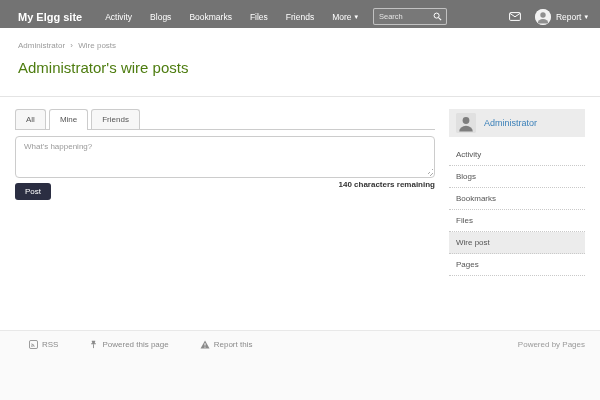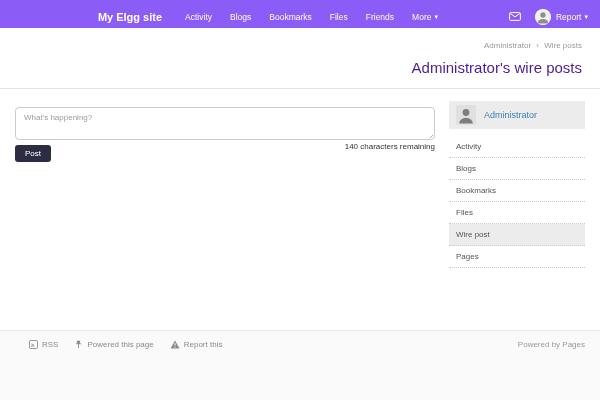--- a/index.html
+++ b/index.html
@@ -6,22 +6,22 @@
   html,body { margin:0; padding:0; }
   body {
     width:600px; height:400px; overflow:hidden;
     font-family:"Liberation Sans", sans-serif;
     background:#ffffff; color:#333;
     display:flex; flex-direction:column;
   }
 
   
   .topbar {
-    flex:0 0 28px; height:28px; background:#8b5cf6; color:#fff;
-    display:flex; align-items:center; padding:5px 12px 0 18px;justify-content:flex-end;
+    flex:0 0 28px; height:28px; background:#737373; color:#fff;
+    display:flex; align-items:center; padding:5px 12px 0 18px;
   }
   .brand { font-size:11px; font-weight:bold; margin-right:14px; white-space:nowrap; }
   .nav-item { font-size:8.5px; padding:0 9px; white-space:nowrap; cursor:pointer; display:flex; align-items:center; gap:3px; }
   .caret { font-size:7px; line-height:1; }
   .searchbox {
     margin-left:auto; width:74px; height:17px;
     border:1px solid rgba(255,255,255,.55); border-radius:2px;
     display:flex; align-items:center; padding:0 4px 0 5px; background:rgba(255,255,255,.04);
   }
   .searchbox input {
@@ -31,79 +31,79 @@
   .searchbox input::placeholder { color:rgba(255,255,255,.8); }
   .icon-btn { display:flex; align-items:center; }
   .envelope { margin-left:62px; }
   .avatar-top {
     margin-left:14px; width:16px; height:16px; border-radius:50%;
     background:#f1f1f1; overflow:hidden; flex-shrink:0;
   }
   .account-label { font-size:8.5px; margin-left:5px; display:flex; align-items:center; gap:3px; cursor:pointer; }
 
   
-  .page-header { padding:13px 18px 12px; border-bottom:1px solid #e4e4e4; background:#fff;text-align:right; }
+  .page-header { padding:13px 18px 20px; border-bottom:1px solid #e4e4e4; background:#fff; }
   .breadcrumb { font-size:8px; color:#9b9b9b; }
   .breadcrumb .sep { margin:0 3px; }
   .breadcrumb .crumb-link { cursor:pointer; }
-  h1.page-title { margin:9px 0 0; font-size:15px; font-weight:500; color:#4c1d95; }
+  h1.page-title { margin:9px 0 0; font-size:15px; font-weight:500; color:#4d7c0f; }
 
   
   .content { display:flex; padding:12px 15px 0; gap:14px; }
   .main-col { flex:1; min-width:0; }
 
   .tabs { display:flex; border-bottom:1px solid #ccc; padding-left:0; }
   .tab {
     font-size:8px; color:#555; background:#f7f7f7;
     border:1px solid #ccc; border-bottom:none;
     border-radius:3px 3px 0 0; padding:5px 10px 5px;
     margin-right:3px; cursor:pointer; position:relative;
   }
   .tab.active { background:#fff; margin-bottom:-1px; padding-bottom:6px; }
 
   .textarea-wrap { position:relative; margin-top:6px; }
   textarea.wire-input {
-    width:100%; height:33px; resize:none;
+    width:100%; height:42px; resize:none;
     border:1px solid #ccc; border-radius:4px;
     padding:5px 8px; font-size:8px; color:#333; font-family:inherit; outline:none;
     display:block;
   }
   textarea.wire-input::placeholder { color:#9a9a9a; }
   .resize-grip {
     position:absolute; right:2px; bottom:2px; width:7px; height:7px; pointer-events:none;
     background:
       linear-gradient(135deg, transparent 0 50%, #aaa 50% 57%, transparent 57% 72%, #aaa 72% 79%, transparent 79%);
   }
   .composer-actions { display:flex; justify-content:space-between; align-items:flex-start; margin-top:2px; }
   .post-btn {
     background:#2b2e42; color:#fff; border:none; border-radius:3px;
     font-size:8px; font-family:inherit; padding:4px 10px; margin-top:3px; cursor:pointer;
   }
-  .char-counter { font-size:8px; font-weight:normal; color:#333; }
+  .char-counter { font-size:8px; font-weight:bold; color:#333; }
 
   
   .sidebar { flex:0 0 136px; width:136px; }
   .owner-box { background:#ececec; display:flex; align-items:center; gap:8px; padding:4px 7px; height:28px; }
   .owner-avatar { width:20px; height:20px; background:#e0e0e0; border-radius:2px; overflow:hidden; flex-shrink:0; }
   .owner-name { font-size:9px; color:#3b80b9; cursor:pointer; }
   .side-menu { margin-top:7px; }
   .side-item {
     font-size:8px; color:#555; padding:6px 7px;
     border-bottom:1px dotted #c9c9c9; cursor:pointer;
   }
   .side-item.selected { background:#ececec; }
 
   .flex-spacer { flex:1 1 auto; }
 
   
   .footer {
     flex:0 0 70px; background:#fafafa; border-top:1px solid #e8e8e8;
     padding:9px 15px; display:flex; align-items:flex-start;
   }
-  .footer-row { display:flex; align-items:center; width:100%; gap:16px; }
+  .footer-row { display:flex; align-items:center; width:100%; gap:31px; }
   .footer-link { display:flex; align-items:center; gap:4px; font-size:8px; color:#8a8a8a; cursor:pointer; white-space:nowrap; }
   .footer-link:first-child { margin-left:14px; }
   .powered { margin-left:auto; font-size:8px; color:#9a9a9a; }
 
   svg { display:block; }
 </style>
 </head>
 <body>
 
 <div class="topbar">
@@ -122,20 +122,29 @@
     <span>Files</span>
   </div>
   <div class="nav-item">
     <span>Friends</span>
   </div>
   <div class="nav-item">
     <span>More</span>
     <span class="caret">▾</span>
   </div>
 
+  <div class="searchbox">
+    <input type="text" placeholder="Search" style="">
+    <span>
+      <svg width="9" height="9" viewBox="0 0 10 10">
+        <circle cx="4" cy="4" r="2.8" fill="none" stroke="#fff" stroke-width="1.1"></circle>
+        <line x1="6.2" y1="6.2" x2="9" y2="9" stroke="#fff" stroke-width="1.2"></line>
+      </svg>
+    </span>
+  </div>
 
   <div class="icon-btn envelope">
     <svg width="12" height="9" viewBox="0 0 12 9">
       <rect x="0.6" y="0.6" width="10.8" height="7.8" rx="1" fill="none" stroke="#fff" stroke-width="1"></rect>
       <path d="M1 1.4 L6 4.8 L11 1.4" fill="none" stroke="#fff" stroke-width="1"></path>
     </svg>
   </div>
 
   <div class="avatar-top">
     <svg width="16" height="16" viewBox="0 0 16 16">
@@ -155,20 +164,31 @@
     <span class="crumb-link">Administrator</span>
     <span class="sep">›</span>
     <span>Wire posts</span>
   </div>
   <h1 class="page-title">Administrator's wire posts</h1>
 </div>
 
 <div class="content">
 
   <div class="main-col">
+    <div class="tabs">
+      <div class="tab">
+        <span>All</span>
+      </div>
+      <div class="tab active">
+        <span>Mine</span>
+      </div>
+      <div class="tab">
+        <span>Friends</span>
+      </div>
+    </div>
 
     <div class="textarea-wrap">
       <textarea class="wire-input" placeholder="What's happening?" style=""></textarea>
       <div class="resize-grip"></div>
     </div>
 
     <div class="composer-actions">
       <button class="post-btn">Post</button>
       <div class="char-counter">140 characters remaining</div>
     </div>

